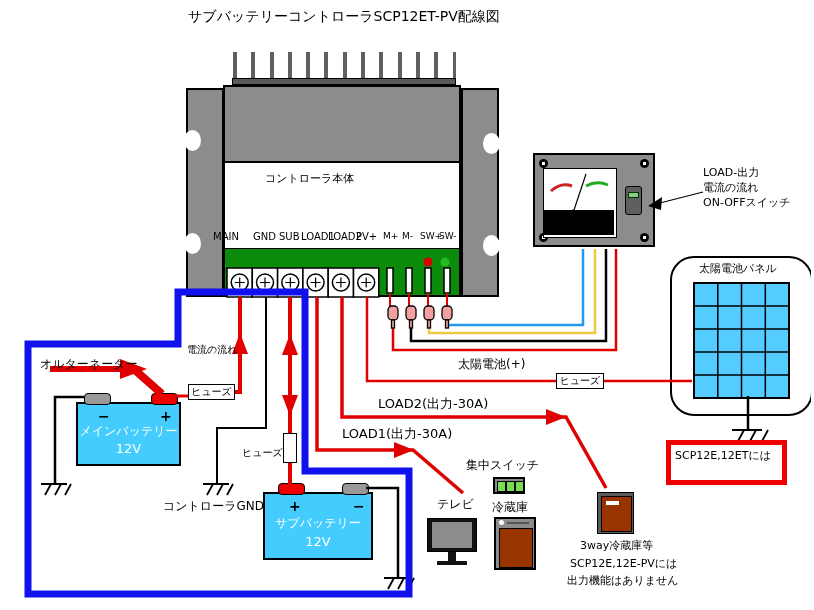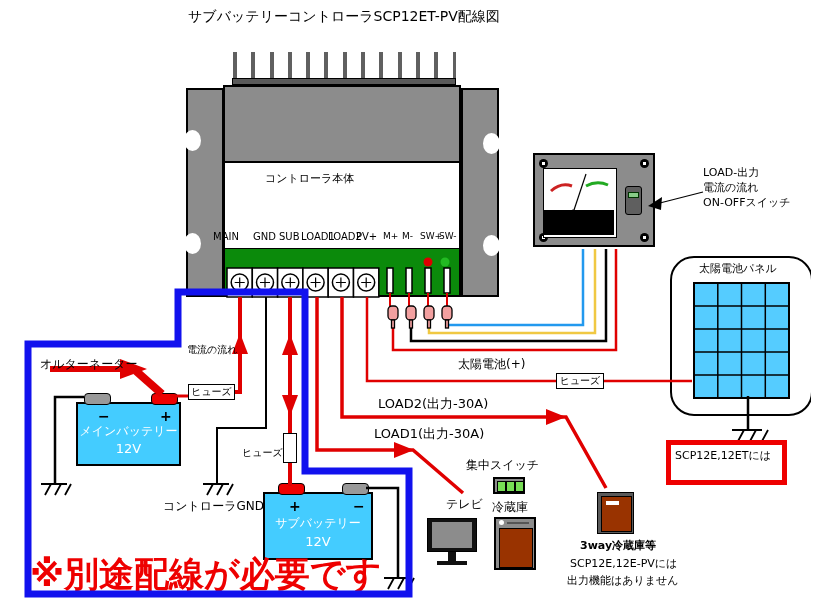--- a/index.html
+++ b/index.html
@@ -144,21 +144,21 @@
     <div class="sign" style="left:88px;">−</div>
     <div class="bname" style="top:21px;">サブバッテリー</div>
     <div class="bname" style="top:40px;font-size:13px;">12V</div>
   </div>
 
   <div class="comp fusebox" style="left:188px;top:384px;width:47px;height:16px;">ヒューズ</div>
   <div class="comp fusebox" style="left:556px;top:373px;width:48px;height:16px;">ヒューズ</div>
   <div class="comp z3" style="left:283px;top:433px;width:14px;height:30px;background:#fff;border:1px solid #000;"></div>
   <div class="lbl" style="left:242px;top:446px;font-size:10px;">ヒューズ</div>
 
-  <div class="lbl" style="left:446px;top:496px;font-size:12px;">テレビ</div>
+  <div class="lbl" style="left:437px;top:496px;font-size:12px;">テレビ</div>
   <div class="comp tvset">
       <div class="tvscr"></div>
     </div>
   <div class="comp tvneck"></div>
   <div class="comp tvbase"></div>
 
   <div class="lbl" style="left:492px;top:499px;font-size:12px;">冷蔵庫</div>
   <div class="comp fridge">
     <div class="fdot"></div>
     <div class="fvent"></div>
@@ -170,31 +170,30 @@
     <i style="left:2px;"></i>
     <i style="left:11px;"></i>
     <i style="left:20px;"></i>
   </div>
 
   <div class="comp fridge3">
     <div class="fridge3in">
       <div class="fstripe"></div>
     </div>
   </div>
-  <div class="lbl" style="left:580px;top:538px;font-size:11px;font-weight:bold;">3way冷蔵庫等</div>
+  <div class="lbl" style="left:580px;top:538px;font-size:11px;">3way冷蔵庫等</div>
   <div class="lbl" style="left:570px;top:556px;font-size:11px;">SCP12E,12E-PVには</div>
   <div class="lbl" style="left:567px;top:573px;font-size:11px;">出力機能はありません</div>
 
   <div class="lbl" style="left:40px;top:356px;font-size:12px;">オルターネーター</div>
   <div class="lbl" style="left:187px;top:330px;font-size:10px;margin-top:13px;">電流の流れ</div>
   <div class="lbl" style="left:163px;top:498px;font-size:12px;">コントローラGND</div>
   <div class="lbl" style="left:458px;top:356px;font-size:12px;">太陽電池(+)</div>
   <div class="lbl" style="left:378px;top:395px;font-size:13px;">LOAD2(出力-30A)</div>
-  <div class="lbl" style="left:374px;top:425px;font-size:13px;">LOAD1(出力-30A)</div>
-  <div class="lbl bignote">※別途配線が必要です</div>
+  <div class="lbl" style="left:342px;top:425px;font-size:13px;">LOAD1(出力-30A)</div>
 
   <svg id="wires" class="layer">
 
     <g>
       <g fill="#fff" stroke="#000" stroke-width="1.5">
         <rect x="227" y="268" width="25.3" height="29"></rect>
           <rect x="252.3" y="268" width="25.3" height="29"></rect>
         <rect x="277.6" y="268" width="25.3" height="29"></rect>
           <rect x="302.9" y="268" width="25.3" height="29"></rect>
         <rect x="328.2" y="268" width="25.3" height="29"></rect>

